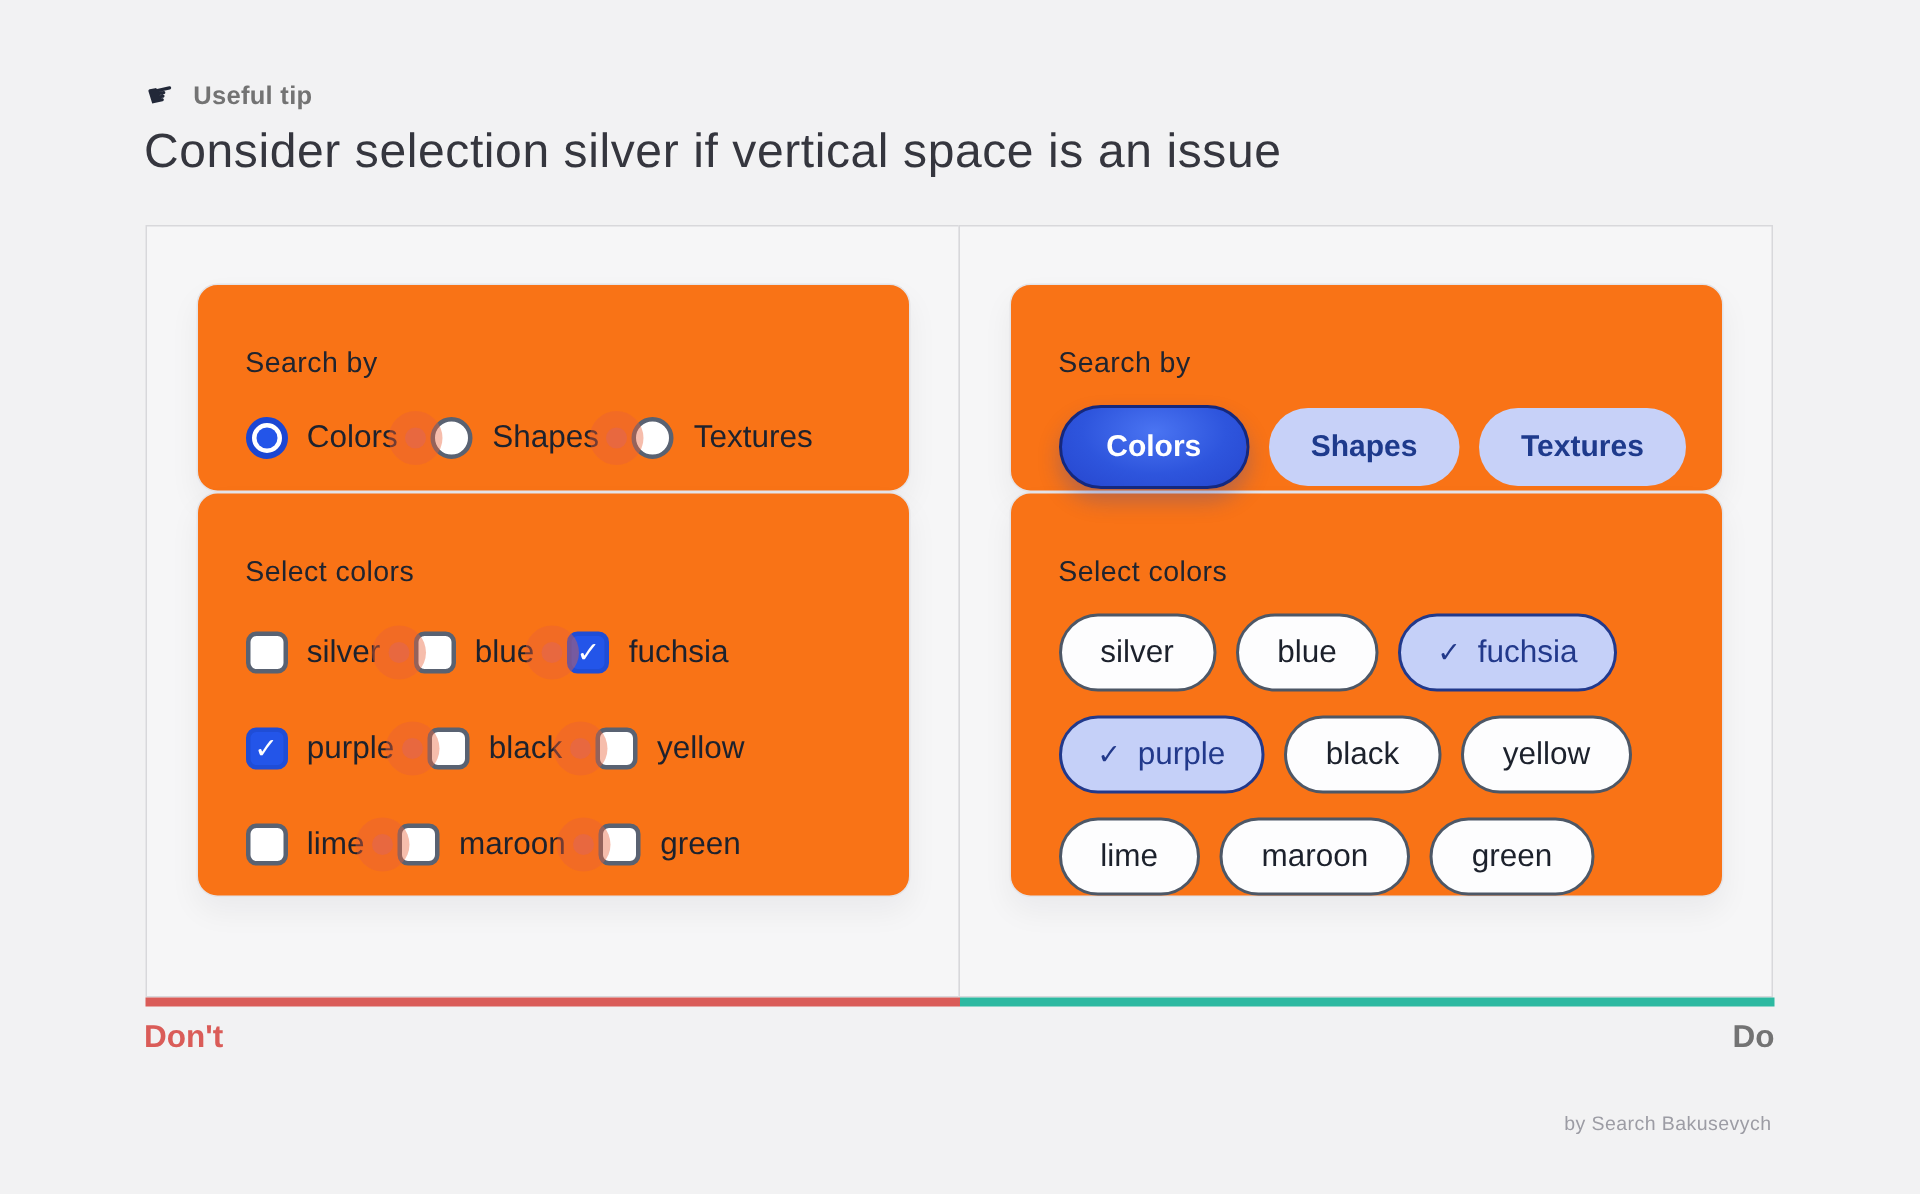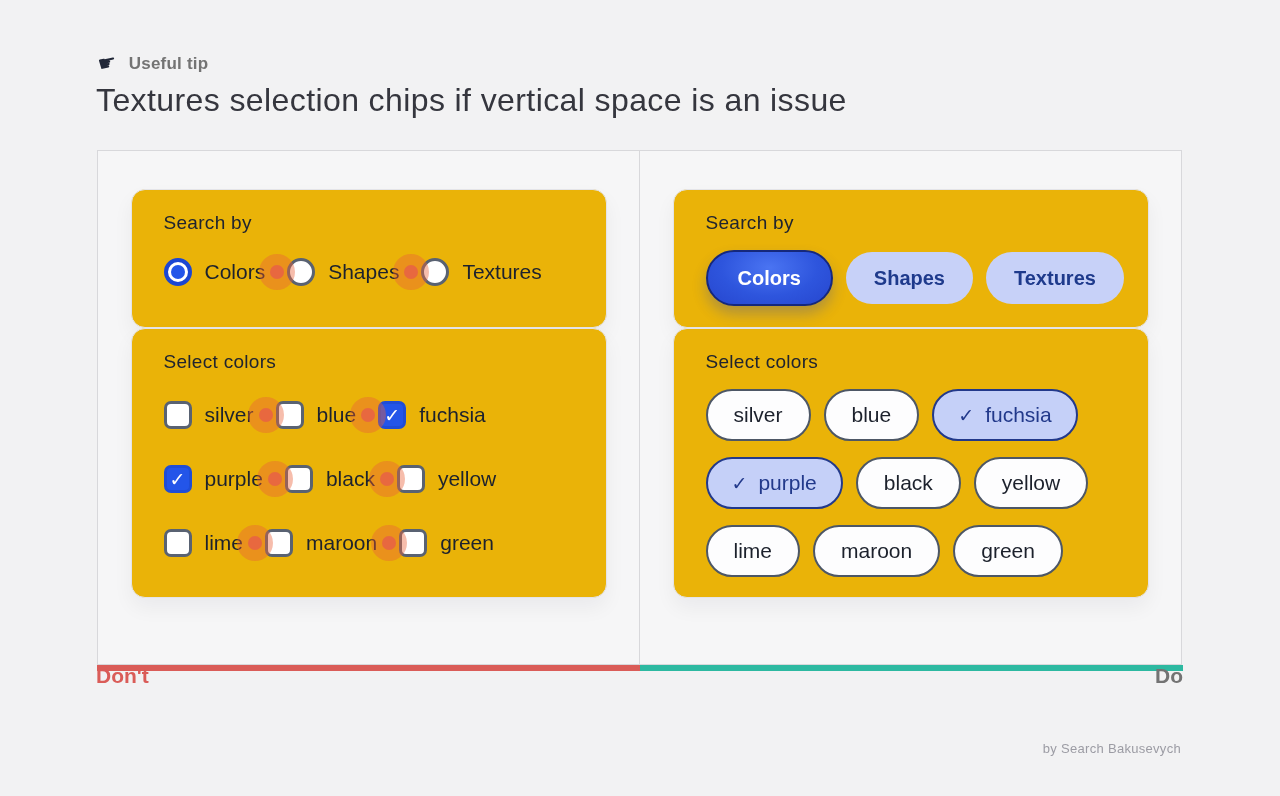--- a/index.html
+++ b/index.html
@@ -30,22 +30,22 @@
     position:absolute;left:97px;top:150px;width:1086px;height:515px;
     display:flex;
   }
   .panel{
     width:543px;box-sizing:border-box;
     border:1px solid #d8d8db;background:#f6f6f7;
   }
   .panel.right{margin-left:-1px;}
   .card{
     width:476px;margin:0 auto;box-sizing:border-box;
-    background:#eab308;border:1px solid #e4e4e8;border-radius:14px;
-    padding:22px 32px;
+    background:#f97316;border:1px solid #e4e4e8;border-radius:14px;
+    padding:42px 32px;
     box-shadow:0 10px 20px rgba(20,20,40,.05);
   }
   .card.first{margin-top:38px;height:139px;}
   .card.second{height:270px;}
   .card-title{
     font-size:19px;font-weight:500;color:#20242f;letter-spacing:.3px;
   }
   
   .opt-row{display:flex;align-items:center;margin-top:20px;}
   .cb-row{margin-top:24px;}
@@ -103,33 +103,33 @@
     border:2px solid #4d5766;color:#1c212c;font-size:21px;
   }
   .chip.selected{
     height:52px;padding:0 24px;background:#c5d0f8;
     border:2px solid #22398b;color:#22398b;font-size:21px;
   }
   
   .verdict-line{position:absolute;top:665px;height:6px;width:543px;}
   .verdict-line.dont{left:97px;background:#da5c58;}
   .verdict-line.do{left:640px;background:#2db9a1;}
-  .verdict-label{position:absolute;top:664px;font-size:21px;font-weight:700;}
+  .verdict-label{position:absolute;top:680px;font-size:21px;font-weight:700;}
   .verdict-label.dont{left:96px;color:#da5c58;}
   .verdict-label.do{right:97px;color:#737373;}
   .byline{position:absolute;right:99px;top:741px;font-size:13px;color:#9c9ca4;letter-spacing:.3px;}
 </style>
 </head>
 <body>
 
 <div class="eyebrow">
   <span class="hand">☛</span>
   <span class="eyebrow-label">Useful tip</span>
 </div>
-<div class="page-title">Textures selection chips if vertical space is an issue</div>
+<div class="page-title">Consider selection silver if vertical space is an issue</div>
 
 <div class="stage">
 
   <div class="panel left">
 
     <div class="card first">
       <div class="card-title">Search by</div>
       <div class="opt-row">
         <span class="radio sel"></span>
         <span class="opt-label">Colors</span>

